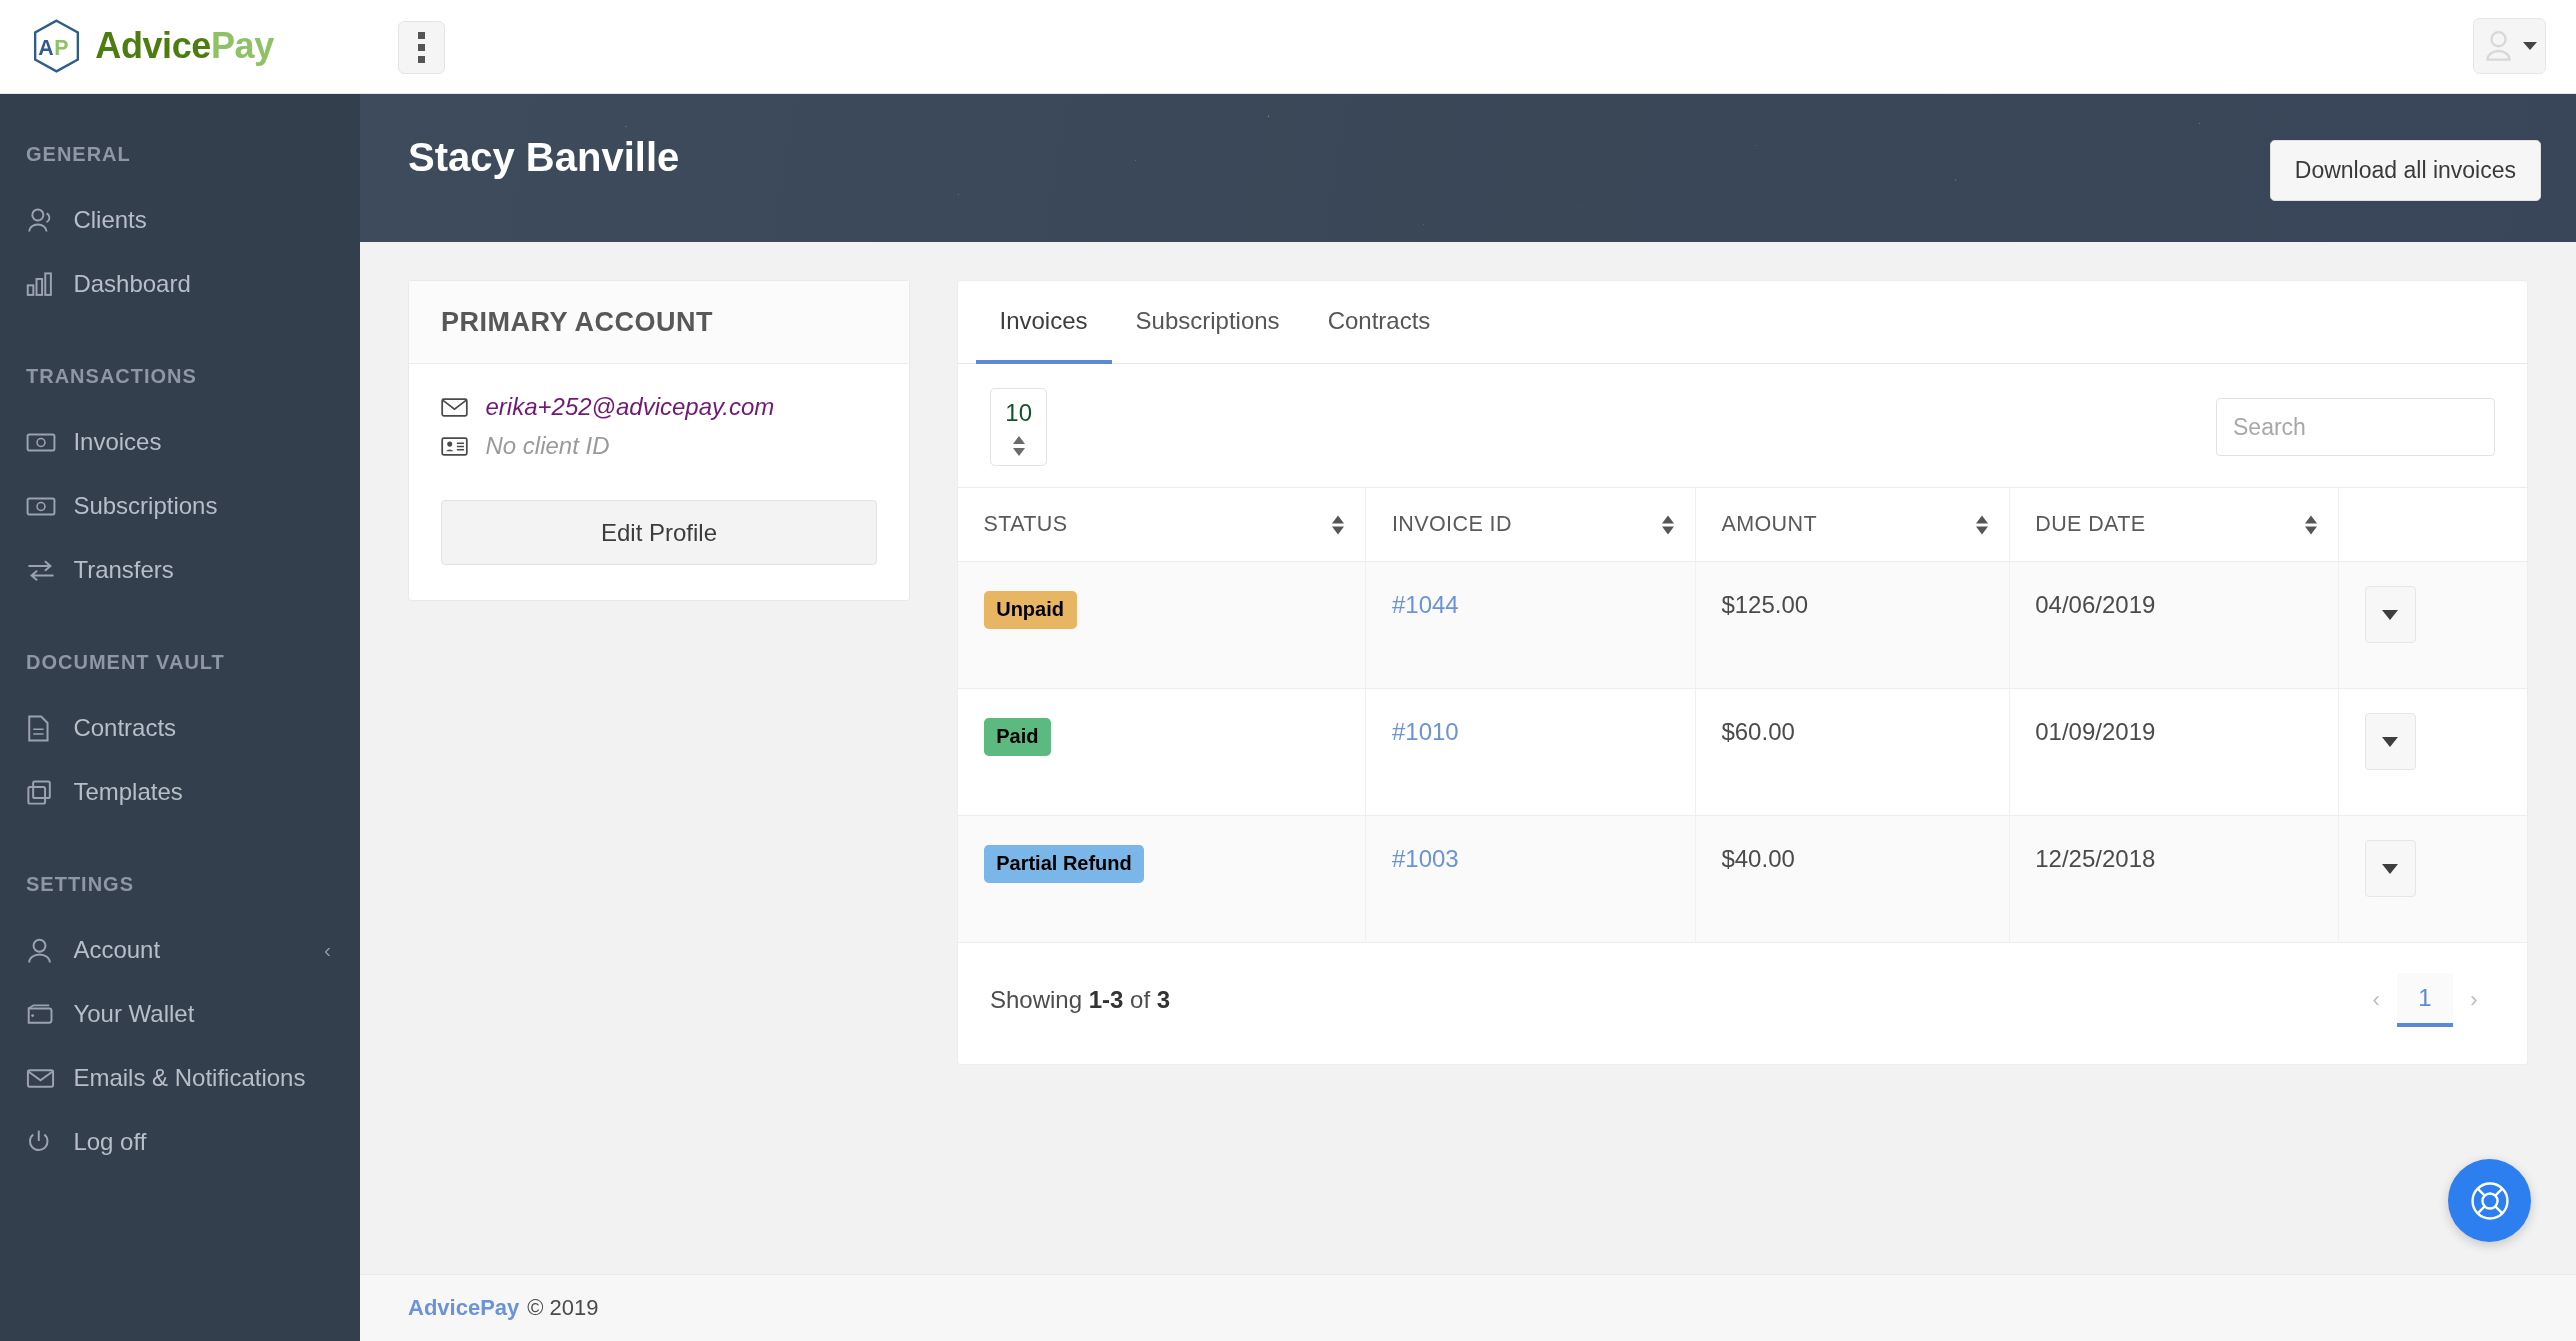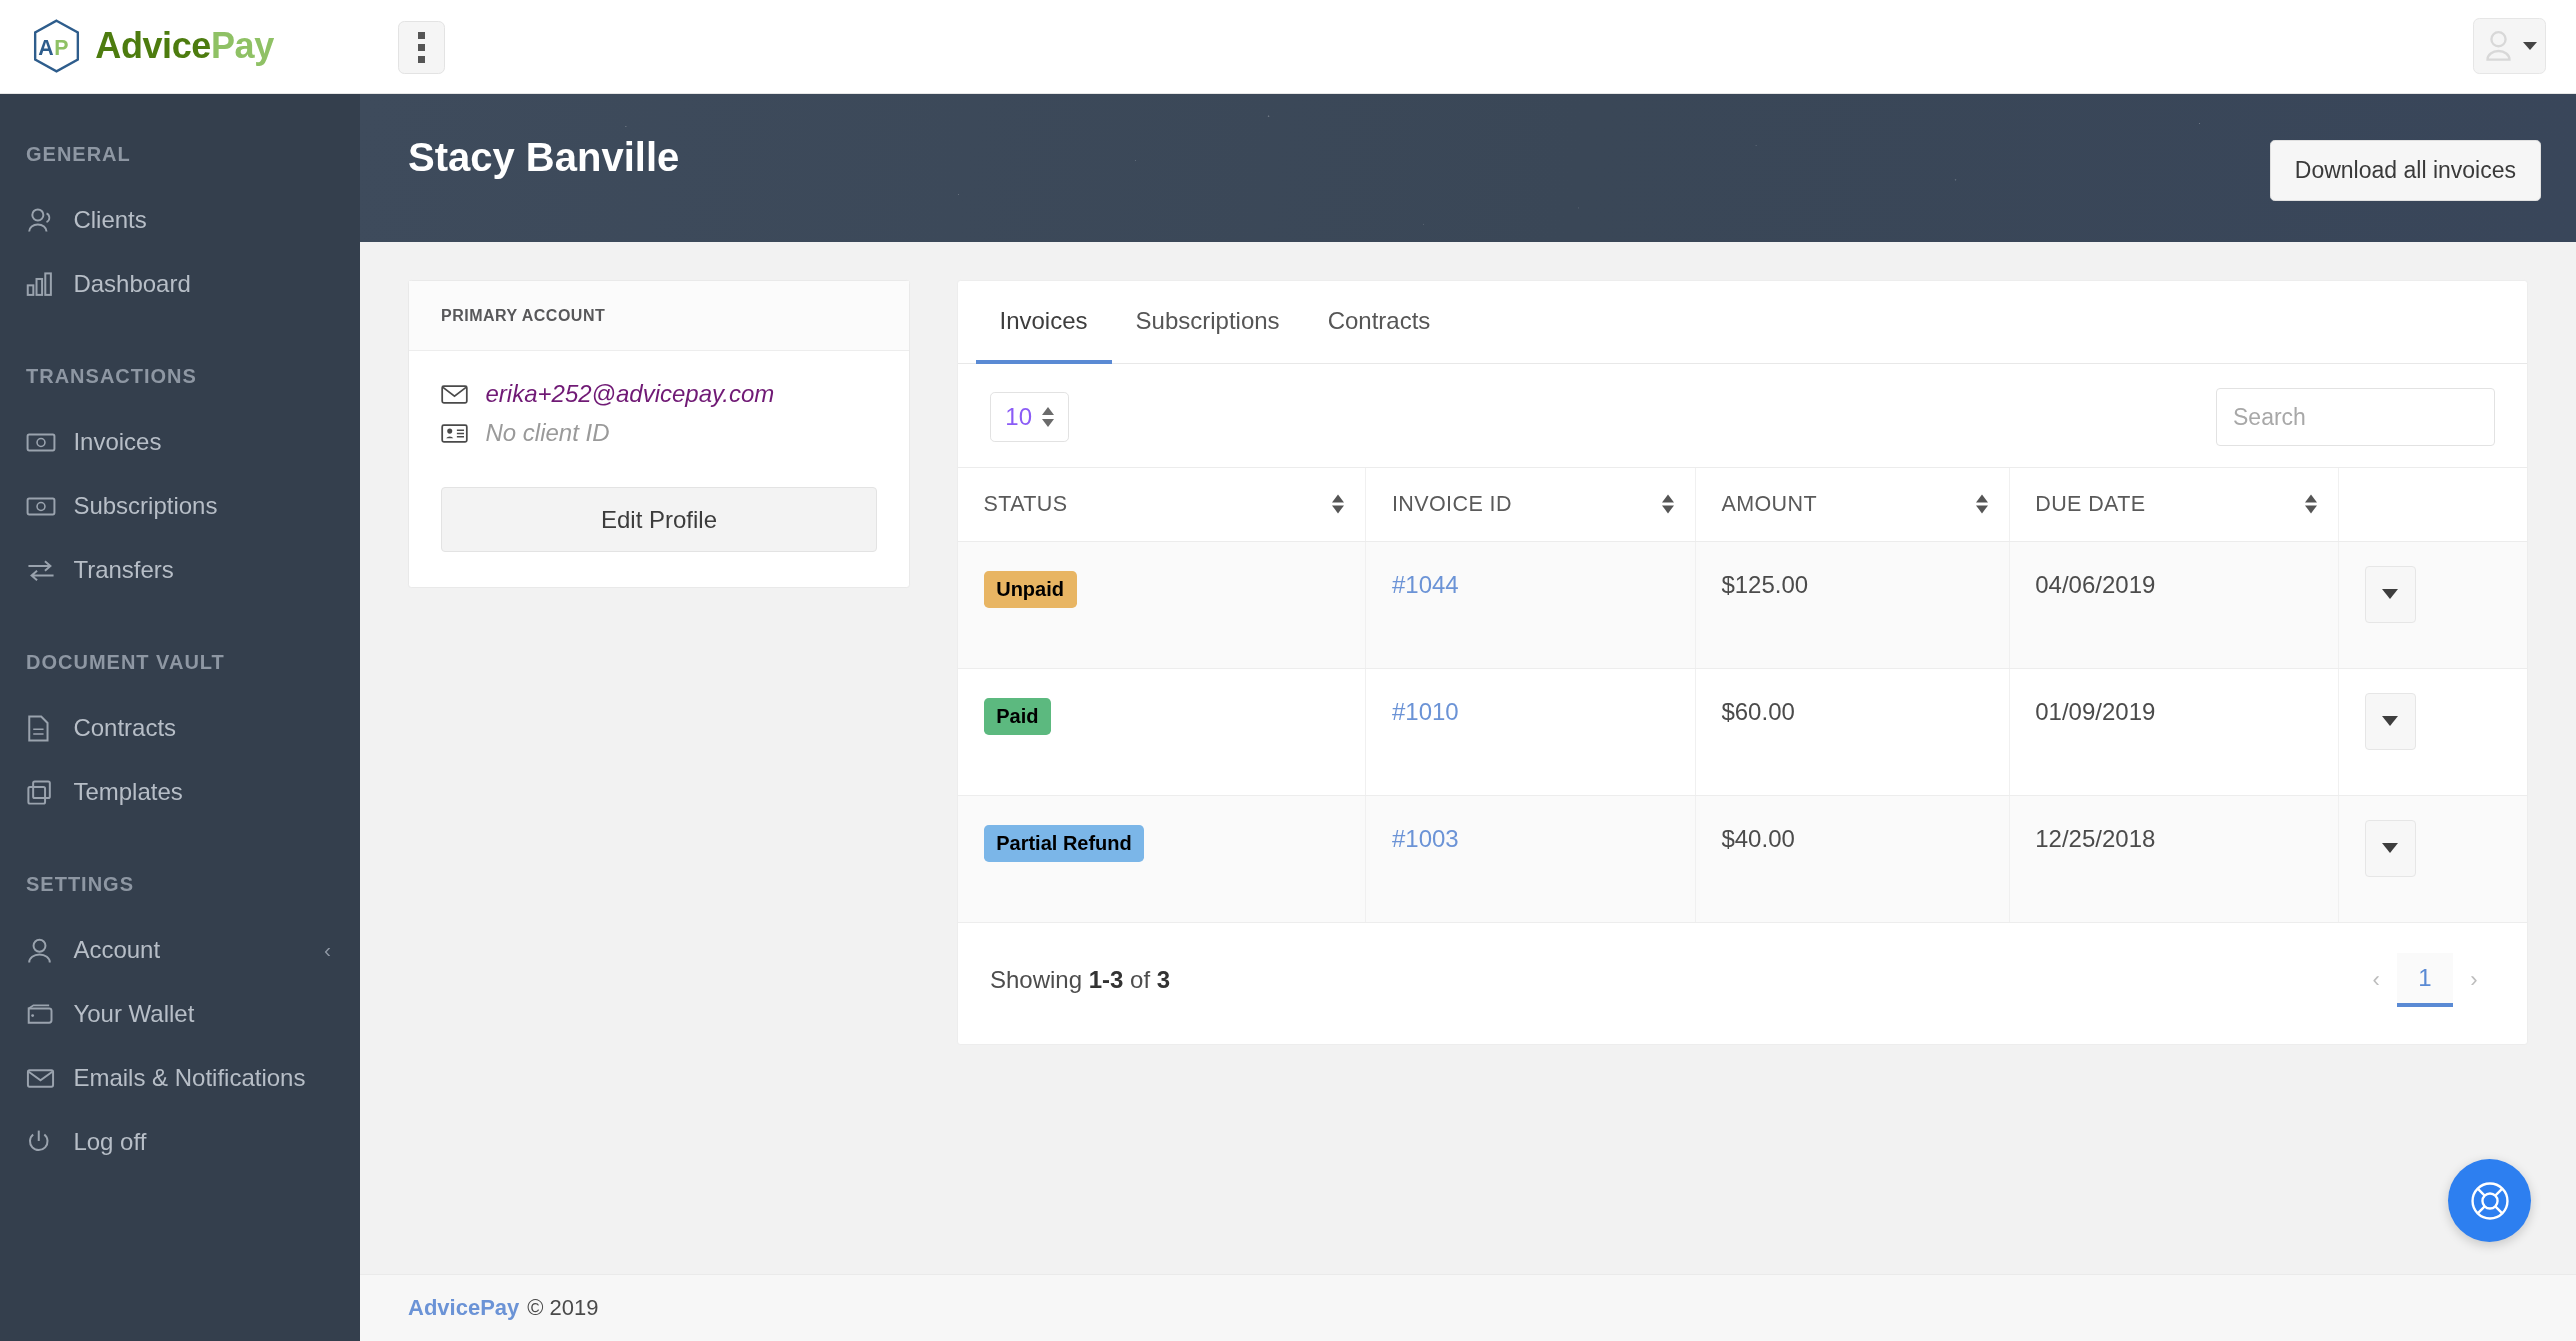--- a/index.html
+++ b/index.html
@@ -106,21 +106,21 @@
     position: absolute; left: 360px; top: 242px;
     width: 2216px; height: 1051px; background: #f2f2f2;
   }
 
   .acct-card {
     position: absolute; left: 48px; top: 38px; width: 502px;
     background: #ffffff; border: 0.8px solid #e9e9e9; border-radius: 3.2px;
   }
   .acct-head {
     padding: 25.5px 32px; border-bottom: 0.8px solid #ededed; background: #fbfbfb;
-    color: #58585a; font-size: 16px; font-weight: bold; letter-spacing: 0.5px;
+    color: #58585a; font-size: 27px; font-weight: bold; letter-spacing: 0.5px;
   }
   .acct-body { padding: 29px 32px 35px 32px; }
   .acct-row { display: flex; align-items: center; gap: 17.5px; margin-bottom: 11px; }
   .acct-row .val { font-size: 24px; color: #701a75; font-style: italic; }
   .acct-row .val.muted { color: #9a9a9a; font-style: italic; }
   .edit-profile-btn {
     margin-top: 29px; width: 100%; background: #f3f3f3;
     border: 0.8px solid #e3e3e3; border-radius: 4px; padding: 17.5px 0;
     font-size: 24px; color: #3c3c3c; cursor: pointer;
     font-family: "Liberation Sans", sans-serif;
@@ -137,22 +137,23 @@
   }
   .tab.active { color: #3d3d3d; border-bottom-color: #5a8ad4; }
 
   .toolbar {
     display: flex; justify-content: space-between; align-items: center;
     padding: 24px 32px 21px 32px;
   }
   .page-size {
     display: flex; align-items: center; gap: 9.6px;
     border: 0.8px solid #e2e2e2; border-radius: 4.8px;
-    padding: 9.6px 14.3px; font-size: 24px; color: #8b5cf6; background: #fff;
+    padding: 9.6px 14.3px; font-size: 24px; color: #14532d; background: #fff;
     cursor: pointer;
+    flex-direction: column;
   }
   .spin { display: flex; flex-direction: column; gap: 3.2px; }
   .spin .up {
     width: 0; height: 0; border-left: 6.4px solid transparent;
     border-right: 6.4px solid transparent; border-bottom: 8px solid #6b6b6b;
   }
   .spin .dn {
     width: 0; height: 0; border-left: 6.4px solid transparent;
     border-right: 6.4px solid transparent; border-top: 8px solid #6b6b6b;
   }

